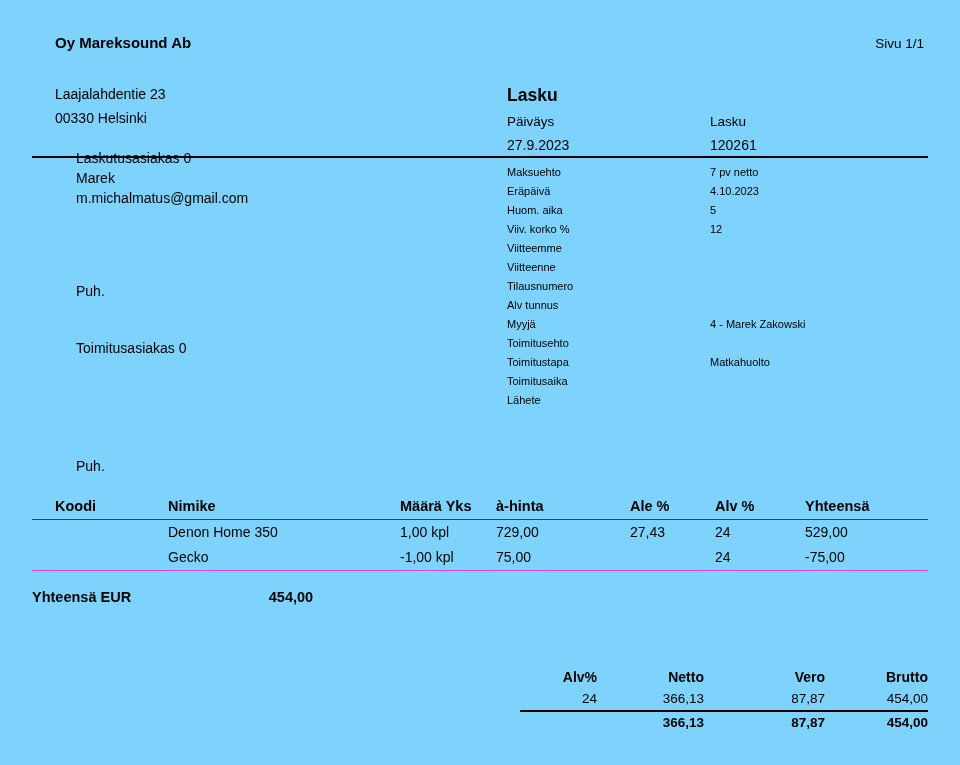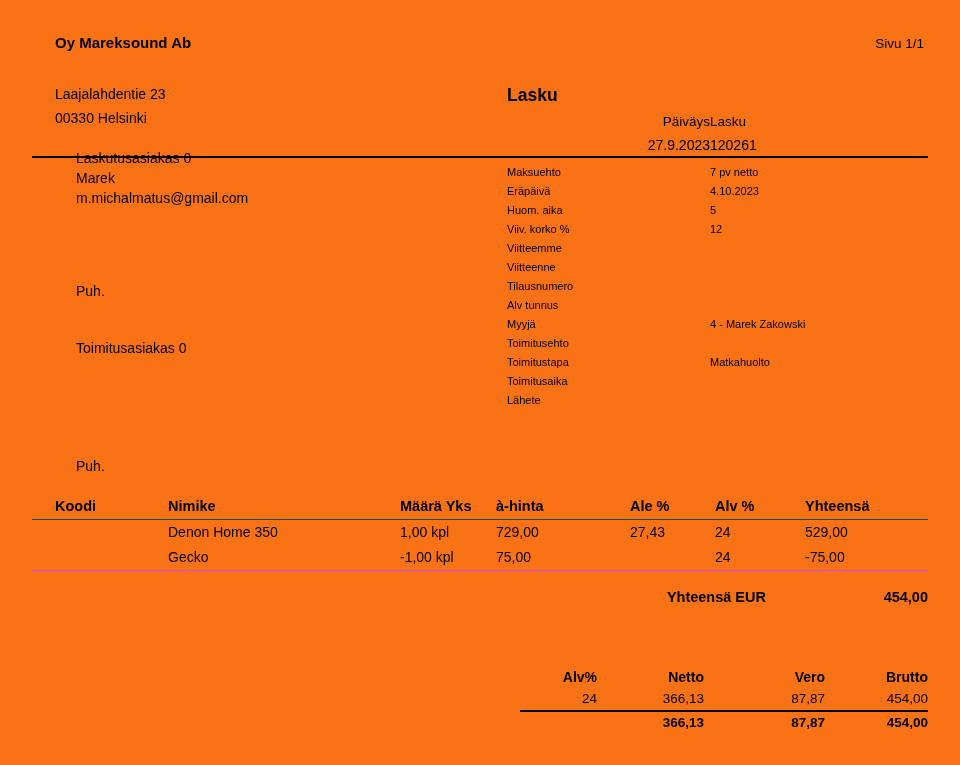--- a/index.html
+++ b/index.html
@@ -1,42 +1,42 @@
 <!DOCTYPE html>
 <html><head>
 <meta charset="utf-8">
 <style>
   html,body{margin:0;padding:0;background:#ffffff;}
-  .page{position:relative;width:960px;height:765px;background:#f97316;font-family:"Liberation Sans",sans-serif;color:#000;overflow:hidden;}
+  .page{position:relative;width:960px;height:765px;background:#7dd3fc;font-family:"Liberation Sans",sans-serif;color:#000;overflow:hidden;}
   .abs{position:absolute;}
   .company{left:55px;top:34px;font-size:15px;font-weight:bold;}
   .page-indicator{right:36px;top:36px;font-size:13.5px;}
   .sender{left:55px;top:82px;font-size:14px;line-height:24px;}
   .inv-head{left:507px;top:85px;}
   .inv-title{font-size:17.5px;font-weight:bold;margin:0 0 7px 0;}
-  .head-row{display:flex;font-size:13.5px;line-height:17px;text-align:right;}
+  .head-row{display:flex;font-size:13.5px;line-height:17px;}
   .head-row .hcol1{width:203px;}
   .head-vals{margin-top:7px;font-size:14px;}
   .divider{left:32px;top:156px;width:896px;height:2px;background:#000;}
   .cust{font-size:14px;}
   .billing{left:76px;top:148px;line-height:20px;}
   .phone1{left:76px;top:283px;}
   .delivery{left:76px;top:340px;}
   .phone2{left:76px;top:458px;}
   .details{left:507px;top:163px;font-size:11px;}
   .detail-row{display:flex;height:19px;line-height:19px;}
   .dlabel{width:203px;}
   .items{left:32px;top:494px;width:896px;font-size:14px;}
   .irow{display:grid;grid-template-columns:113px 255px 96px 134px 85px 90px 123px;}
   .irow span{}
   .irow .cl{text-align:left;padding-left:23px;}
   .ihead{font-weight:bold;font-size:14.5px;line-height:25px;border-bottom:1px solid #14532d;}
   .ibody{border-bottom:1px solid #d946ef;}
   .ibody .irow{line-height:25px;}
-  .items-total{display:flex;justify-content:flex-end;font-weight:bold;line-height:18px;padding-top:17px;font-size:14.5px;}
+  .items-total{display:flex;justify-content:flex-start;font-weight:bold;line-height:18px;padding-top:17px;font-size:14.5px;gap:20px;}
   .items-total .tvalue{width:162px;text-align:right;}
   .vat{left:520px;top:666px;width:408px;font-size:13.5px;}
   .vrow{display:grid;grid-template-columns:77px 107px 121px 103px;line-height:22px;}
   .vrow span{text-align:right;}
   .vhead{font-weight:bold;font-size:14px;}
   .vtotal{border-top:2px solid #000;font-weight:bold;line-height:16px;padding-top:3px;}
 </style>
 </head>
 <body>
 

